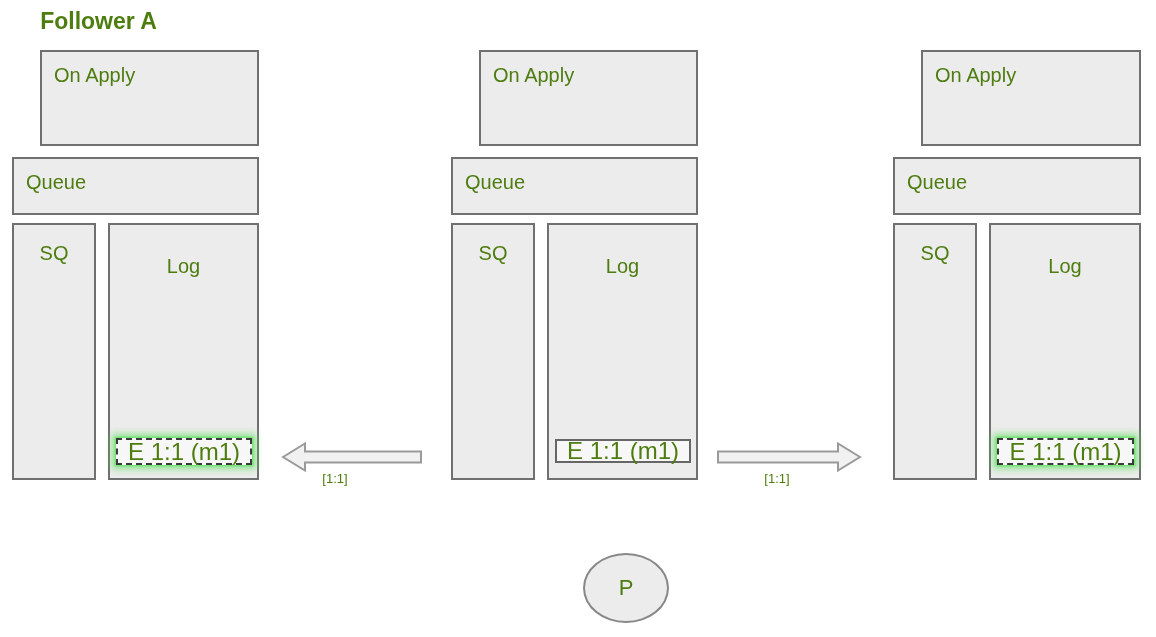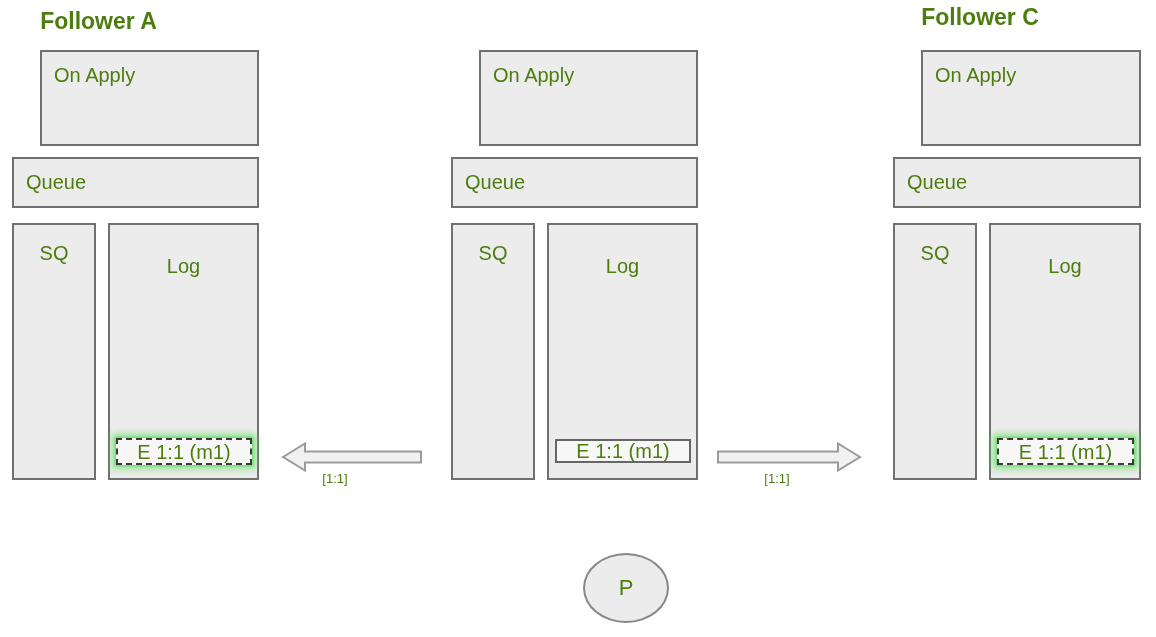--- a/index.html
+++ b/index.html
@@ -20,30 +20,30 @@
     white-space:nowrap;
   }
   .box{
     position:absolute;
     background:#ececec;
     border:2px solid #707070;
     box-sizing:border-box;
     font-size:20px;
   }
   .box-onapply{top:50px;left:0;right:0;height:96px;padding:12px 0 0 12px;margin-left:28px;}
-  .box-queue{top:157px;left:0;right:0;height:51px;padding:12px 0 0 12px;}
+  .box-queue{top:157px;left:0;right:0;height:58px;padding:12px 0 0 12px;}
   .box-sq{top:223px;left:0;width:84px;height:257px;text-align:center;padding-top:17px;}
   .box-log{top:223px;left:96px;right:0;height:257px;text-align:center;padding-top:30px;}
   .entry{
     position:absolute;
     left:6px;right:5px;bottom:13px;height:27px;
     background:#f7f7f7;
     box-sizing:border-box;
     display:flex;align-items:center;justify-content:center;
-    font-size:20px;line-height:1;
+    font-size:24px;line-height:1;
     white-space:nowrap;
   }
   .entry-replicated{
     border:2px dashed #3a3a3a;
     box-shadow:0 0 2px 1px rgba(95,224,95,0.9), 0 0 7px 4px rgba(95,224,95,0.65);
   }
   .entry-solid{
     border:2px solid #666666;
     bottom:15px;height:24px;
   }
@@ -92,21 +92,20 @@
     <div class="box box-sq">
       <span>SQ</span>
     </div>
     <div class="box box-log">
       <span>Log</span>
       <div class="entry entry-solid">E 1:1 (m1)</div>
     </div>
   </div>
 
   <div class="node" style="left:893px;width:248px;">
-    <div class="node-title" style="top:4px;">Follower C</div>
     <div class="box box-onapply">
       <span>On Apply</span>
     </div>
     <div class="box box-queue">
       <span>Queue</span>
     </div>
     <div class="box box-sq">
       <span>SQ</span>
     </div>
     <div class="box box-log">

